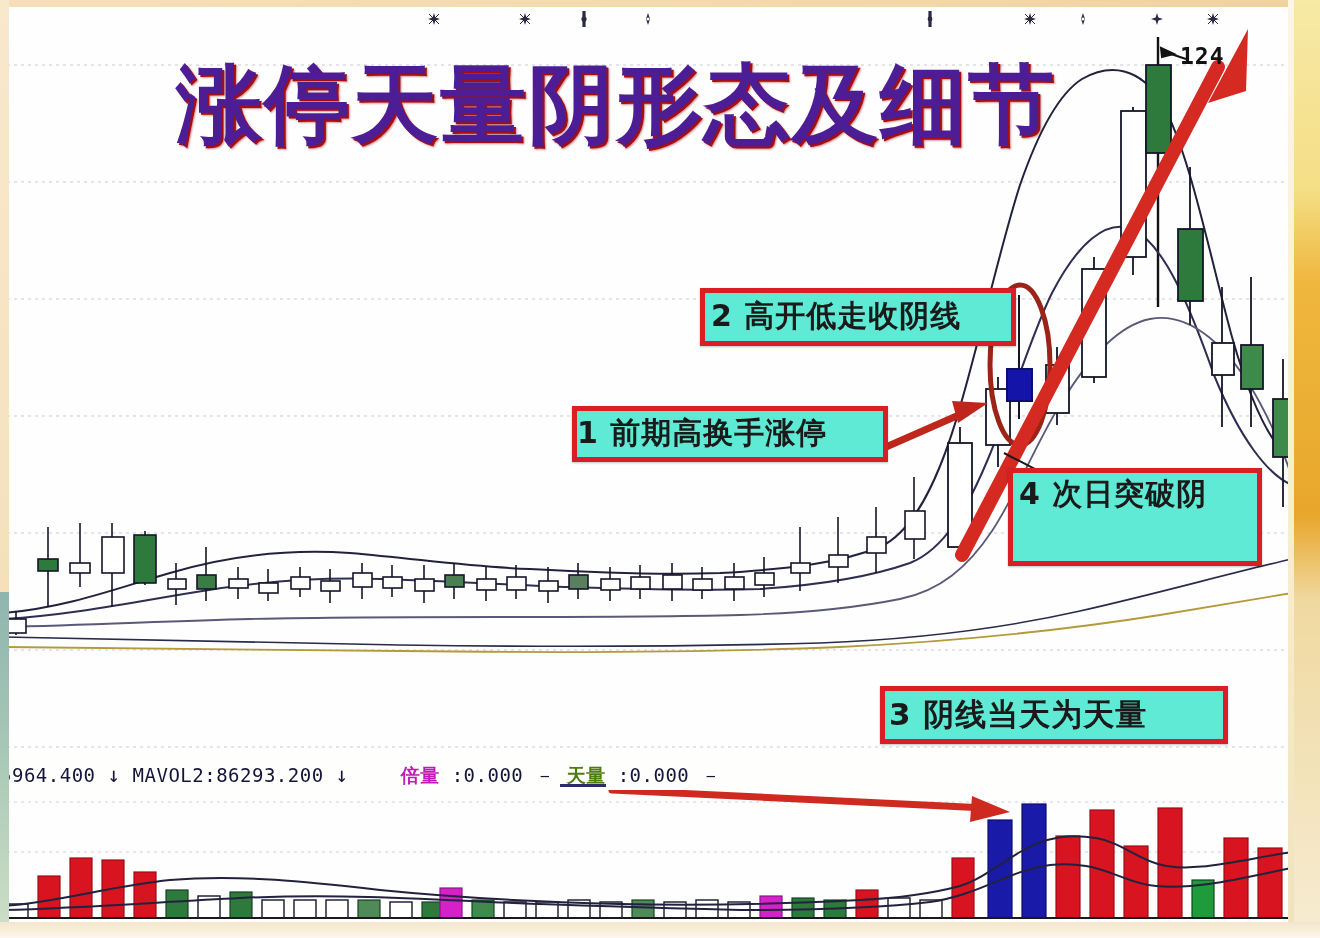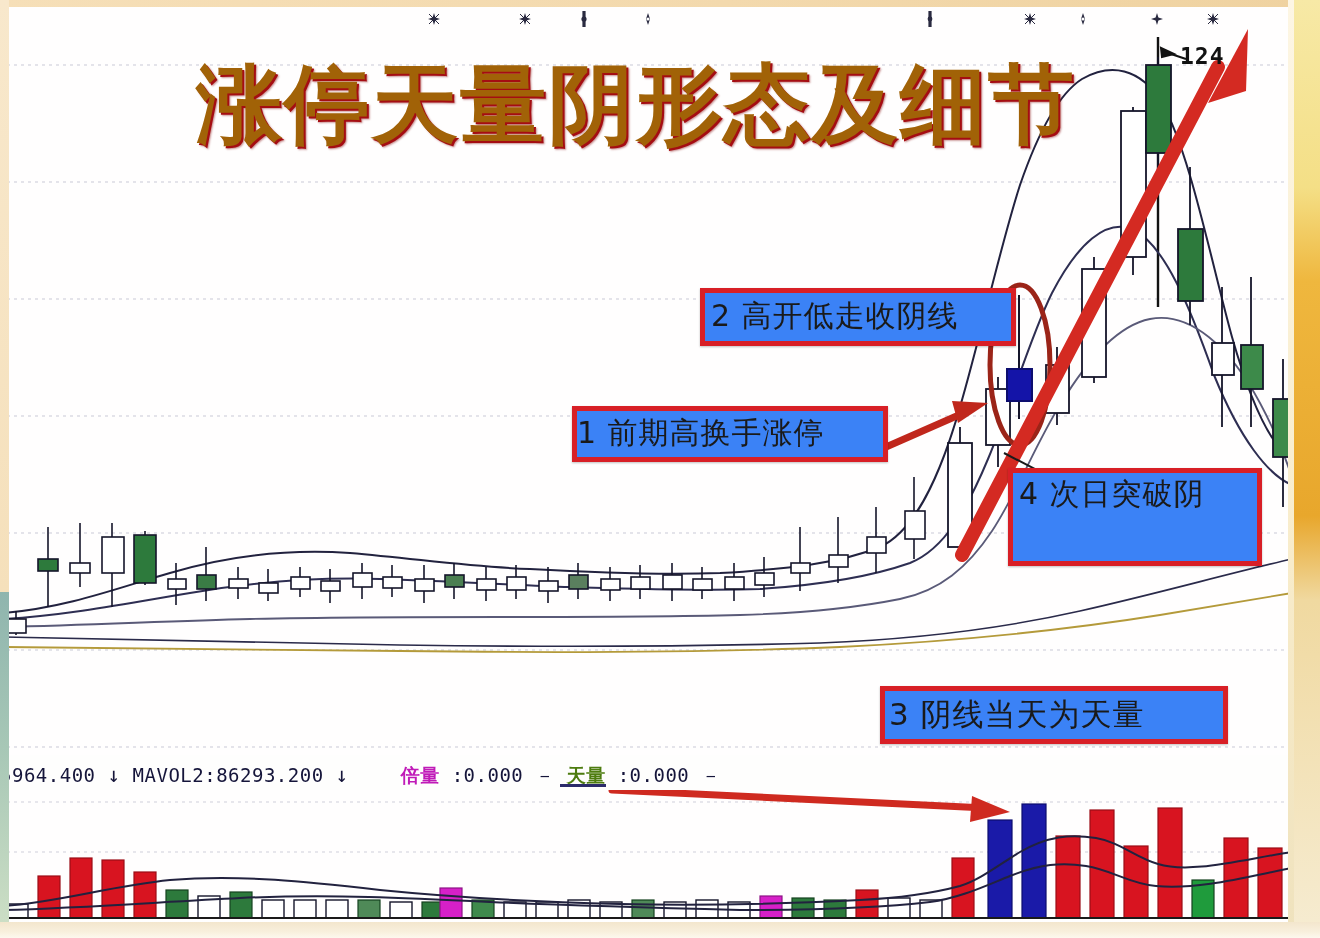--- a/index.html
+++ b/index.html
@@ -23,27 +23,27 @@
 
   
   .pane{position:absolute;}
   #price-pane{left:0;top:7px;width:1294px;height:748px;background:#fffefe;}
   #vol-pane{left:0;top:790px;width:1294px;height:132px;background:#fffefe;}
   .svg-full{position:absolute;left:0;top:0;width:100%;height:100%;}
 
   
   #chart-title{position:absolute;left:176px;top:56px;width:900px;height:96px;
       font-size:86px;line-height:96px;font-weight:bold;letter-spacing:2px;
-      color:#a16207;text-align:right;white-space:nowrap;
+      color:#4c1d95;text-align:left;white-space:nowrap;
       font-family:"DejaVu Sans","Liberation Sans",sans-serif;
       text-shadow: 2px 2px 0 #a50d12, 3px 3px 2px rgba(130,10,14,.45);}
 
   
-  .anno{position:absolute;border:5px solid #d81f26;background:#3b82f6;
-        color:#1a1a1a;font-weight:normal;letter-spacing:1px;
+  .anno{position:absolute;border:5px solid #d81f26;background:#5eead4;
+        color:#1a1a1a;font-weight:bold;letter-spacing:1px;
         font-family:"DejaVu Sans","Liberation Sans",sans-serif;
         box-shadow:0 1px 2px rgba(0,0,0,.25);}
   .anno .line{white-space:nowrap;}
   #anno-2{left:700px;top:288px;width:300px;height:48px;font-size:30px;
           line-height:46px;padding-left:6px;}
   #anno-1{left:572px;top:406px;width:306px;height:46px;font-size:30px;
           line-height:44px;}
   #anno-4{left:1008px;top:468px;width:238px;height:88px;font-size:30px;
           line-height:42px;padding-left:6px;}
   #anno-5{left:838px;top:578px;width:400px;height:52px;font-size:32px;

